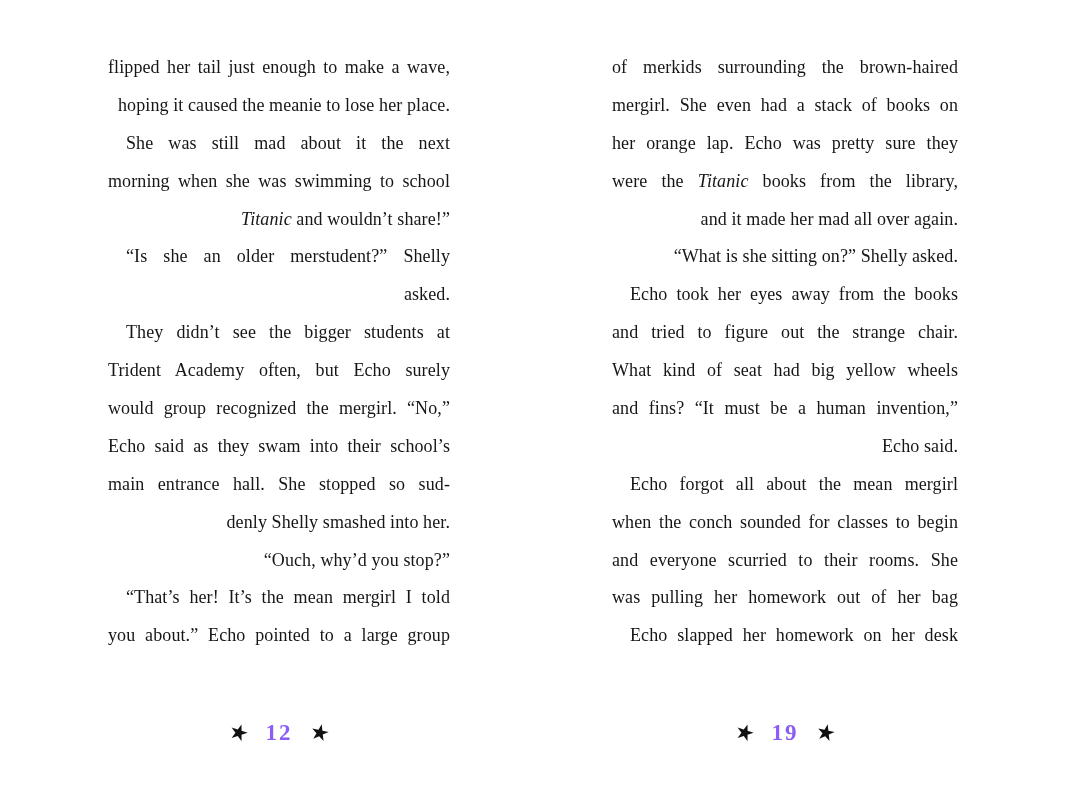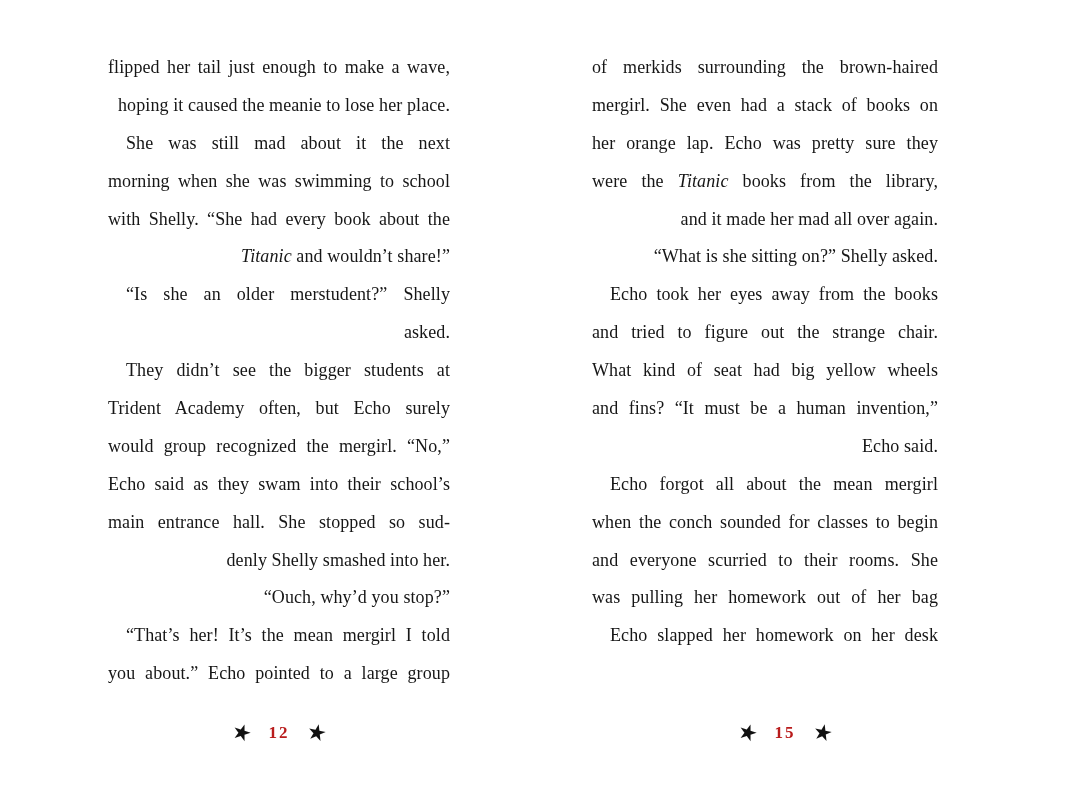--- a/index.html
+++ b/index.html
@@ -18,21 +18,21 @@
   .book-spread {
     position: absolute;
     inset: 0;
   }
   .page-col {
     position: absolute;
     top: 49px;
     font-size: 18px;
   }
   .page-col.left  { left: 108px; width: 342px; }
-  .page-col.right { left: 592px; width: 346px; }
+  .page-col.right { left: 612px; width: 346px; }
   .line {
     line-height: 37.9px;
     height: 37.9px;
     text-align: right;
     letter-spacing: 0.1px;
     white-space: normal;
   }
   .line.stretch {
     text-align: justify;
     text-align-last: justify;
@@ -57,38 +57,37 @@
   .page-footer.right { left: 612px; width: 346px; }
   .star {
     font-size: 22px;
     line-height: 1;
     display: inline-block;
     color: #111111;
   }
   .star.tilt-a { transform: rotate(18deg); }
   .star.tilt-b { transform: rotate(12deg); }
   .page-number {
-    font-size: 17px;
+    font-size: 23px;
     font-weight: bold;
     letter-spacing: 2px;
-    color: #b91c1c;
+    color: #8b5cf6;
     text-align: right;
   }
 </style>
 </head>
 <body>
 
 <div class="book-spread">
 
   <div class="page-col left">
       <div class="line stretch"><span>flipped her tail just enough to make a wave,</span></div>
       <div class="line"><span>hoping it caused the meanie to lose her place.</span></div>
       <div class="line indent stretch"><span>She was still mad about it the next</span></div>
       <div class="line stretch"><span>morning when she was swimming to school</span></div>
-      <div class="line stretch"><span>with Shelly. “She had every book about the</span></div>
       <div class="line"><span class="italic">Titanic</span><span> and wouldn’t share!”</span></div>
       <div class="line indent stretch"><span>“Is she an older merstudent?” Shelly</span></div>
       <div class="line"><span>asked.</span></div>
       <div class="line indent stretch"><span>They didn’t see the bigger students at</span></div>
       <div class="line stretch"><span>Trident Academy often, but Echo surely</span></div>
       <div class="line stretch"><span>would group recognized the mergirl. “No,”</span></div>
       <div class="line stretch"><span>Echo said as they swam into their school’s</span></div>
       <div class="line stretch"><span>main entrance hall. She stopped so sud-</span></div>
       <div class="line"><span>denly Shelly smashed into her.</span></div>
       <div class="line indent"><span>“Ouch, why’d you stop?”</span></div>
@@ -116,17 +115,17 @@
     </div>
 
   <div class="page-footer left">
     <span class="star tilt-a">★</span>
     <span class="page-number">12</span>
     <span class="star tilt-b">★</span>
   </div>
 
   <div class="page-footer right">
     <span class="star tilt-a">★</span>
-    <span class="page-number">15</span>
+    <span class="page-number">19</span>
     <span class="star tilt-b">★</span>
   </div>
 
 </div>
 
 </body></html>

